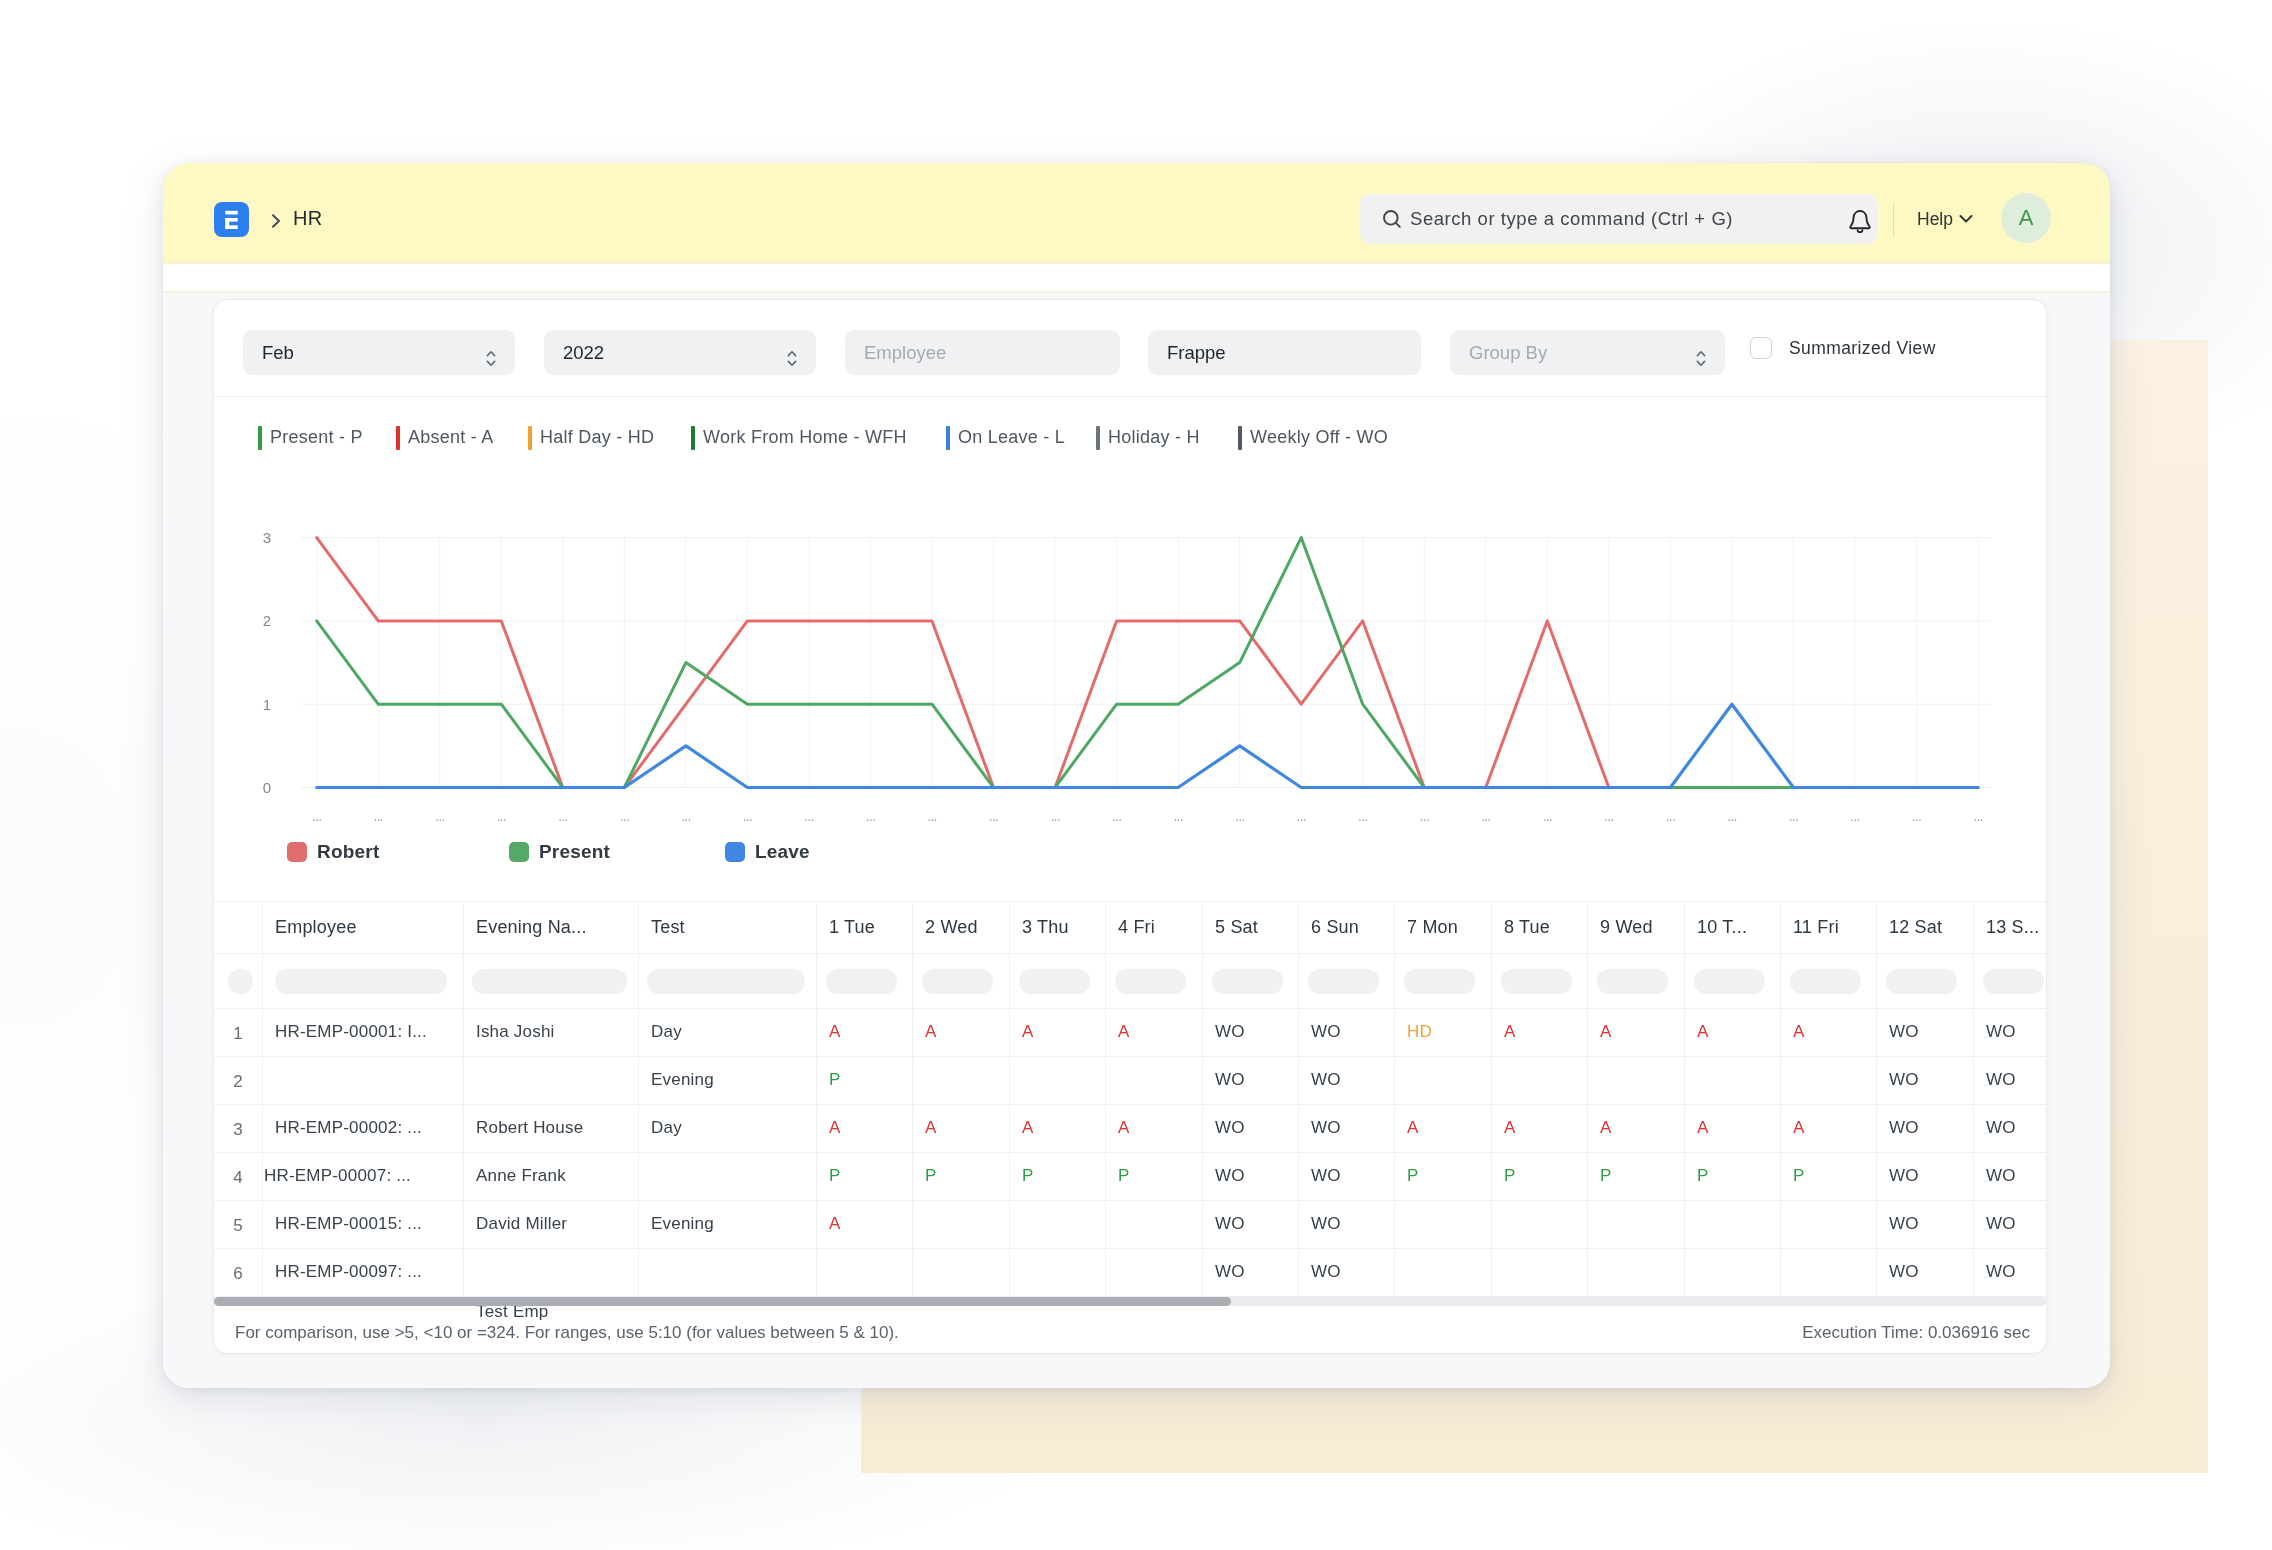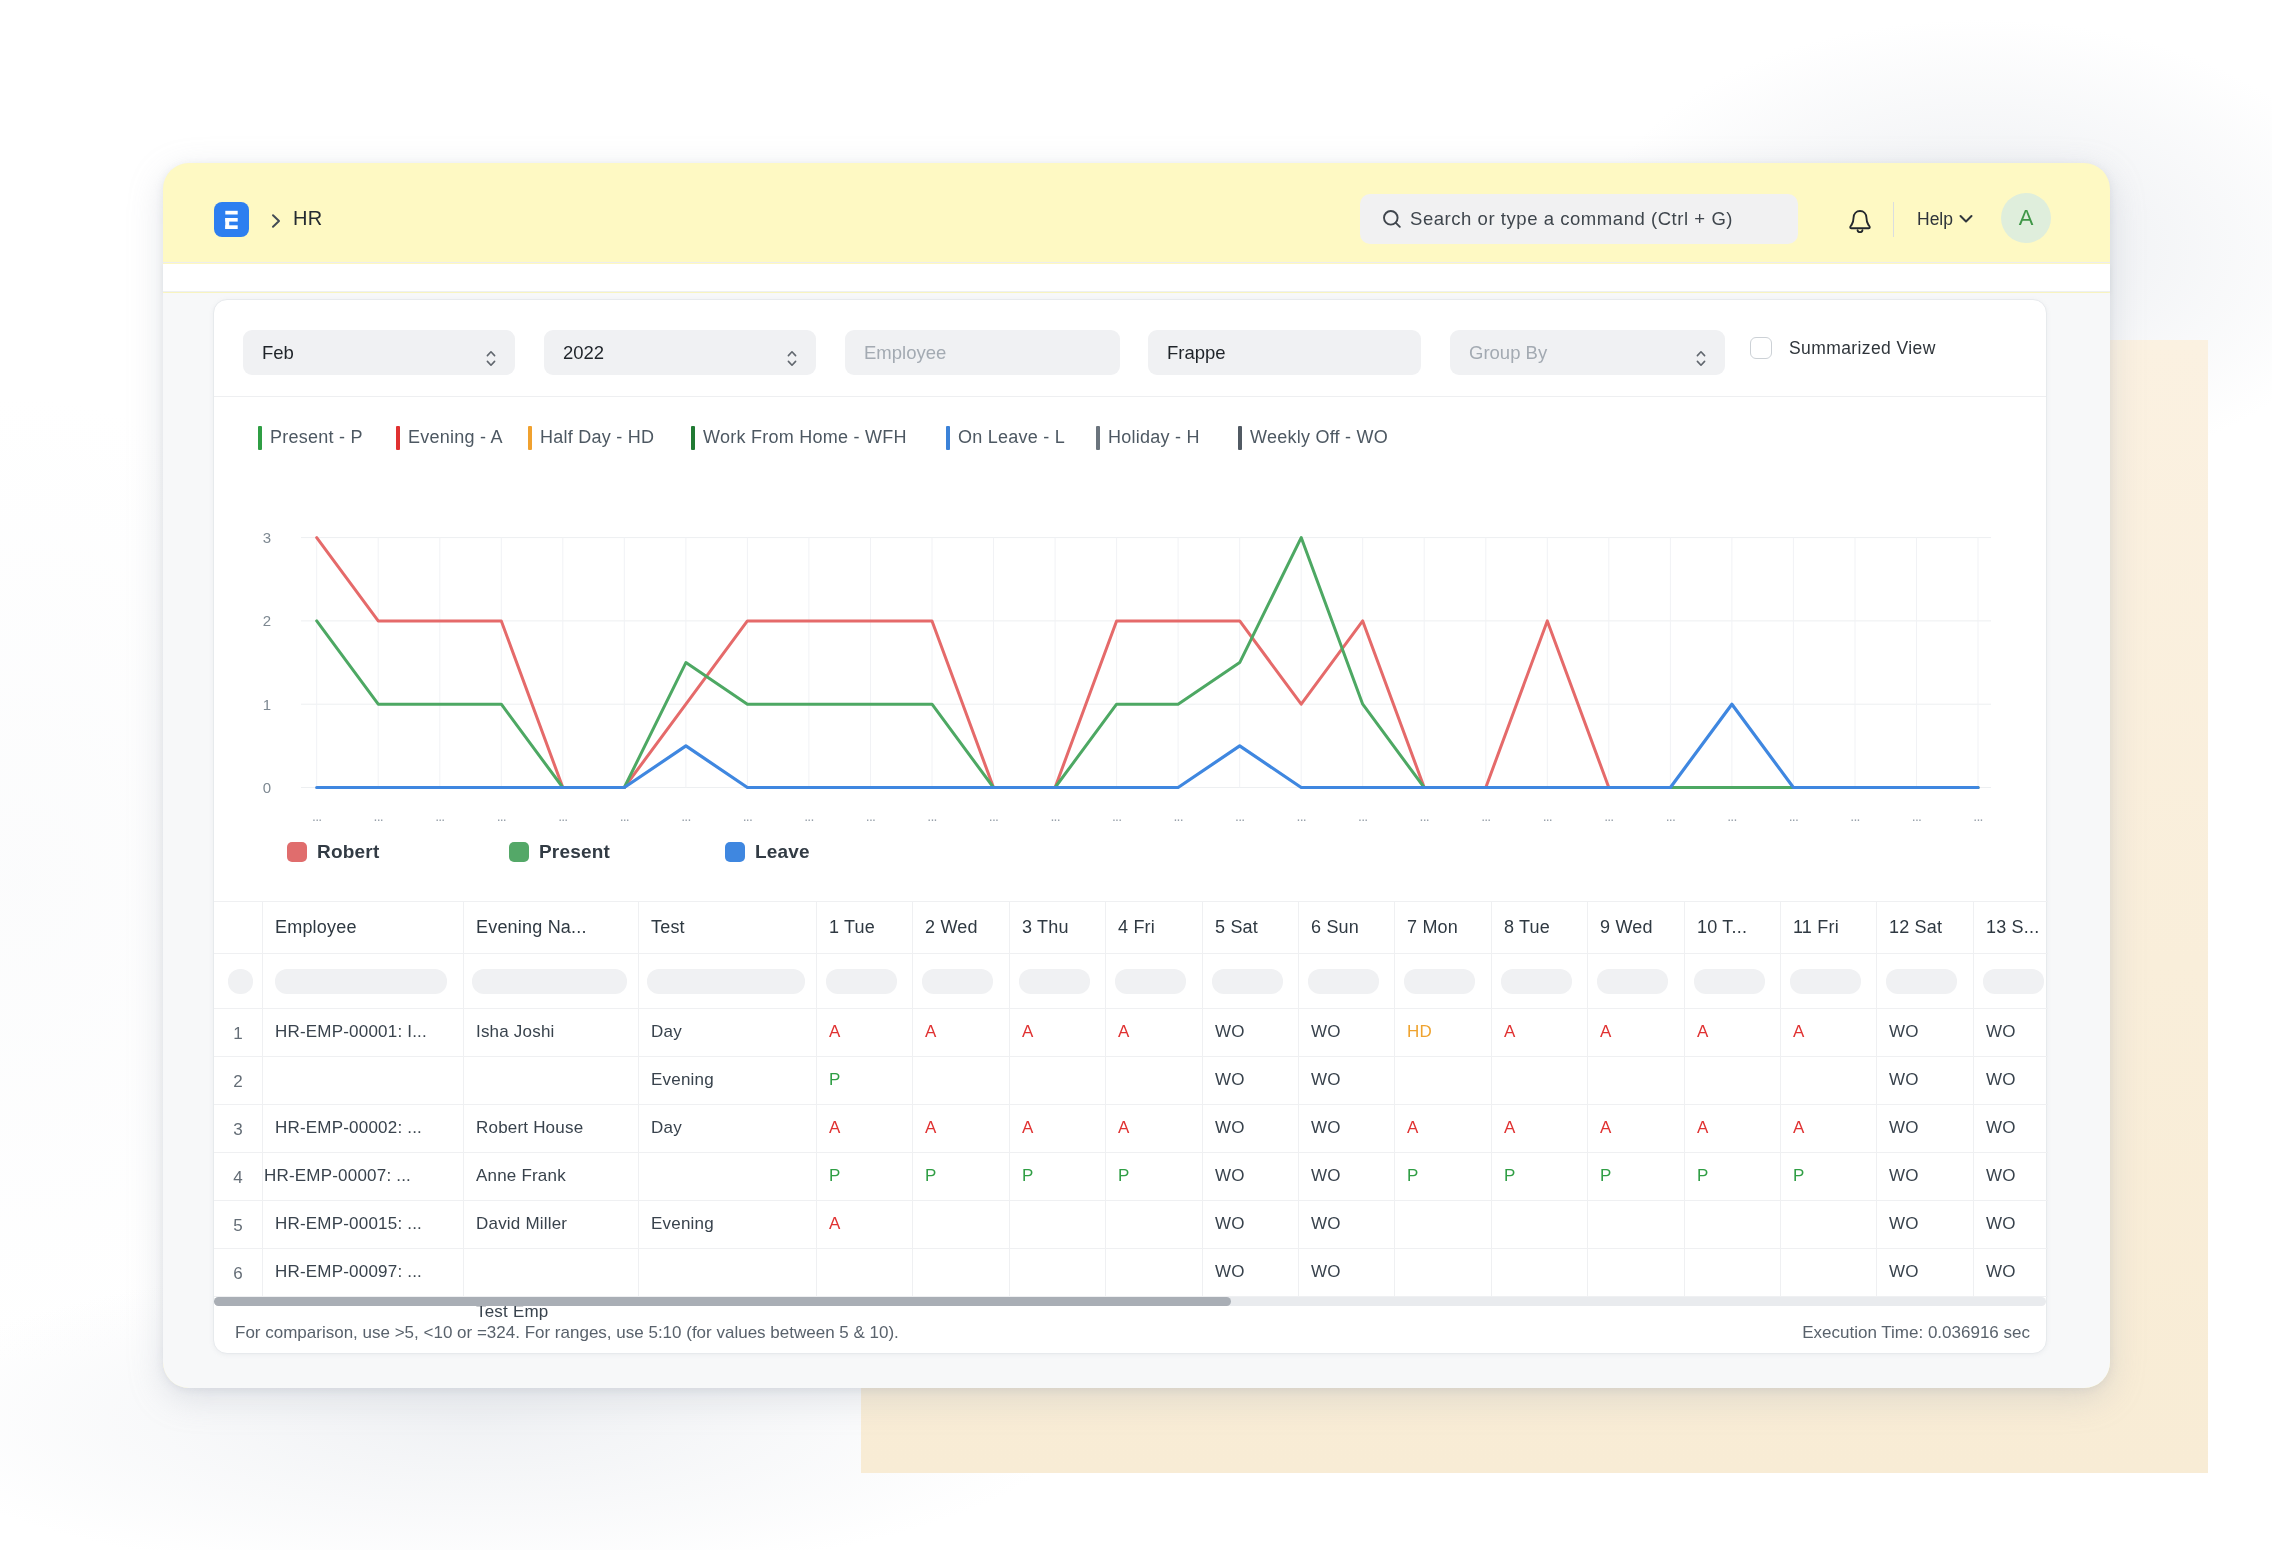--- a/index.html
+++ b/index.html
@@ -18,21 +18,21 @@
   background:#fef9c3; border-radius:26px;
   box-shadow:0 10px 35px rgba(155,163,176,.28), 0 2px 8px rgba(155,163,176,.18); }
 .navbar { position:absolute; left:0; top:0; width:100%; height:100px; border-bottom:1px solid #ededee; }
 .pagehead { position:absolute; left:0; top:101px; width:100%; height:28px; background:#fff;
   border-bottom:1px solid #eef0f1; box-shadow:0 2px 4px rgba(120,130,140,.06); }
 .cardbody { position:absolute; left:0; top:130px; width:100%; height:1095px;
   background:#f7f8f9; border-radius:0 0 26px 26px; }
 .logo { position:absolute; left:51px; top:39px; width:35px; height:35px; border-radius:8px; background:#2d7ff0; }
 .crumb-ch { position:absolute; left:108px; top:50px; }
 .crumb-hr { position:absolute; left:130px; top:44px; font-size:20px; color:#242b31; letter-spacing:.2px; }
-.search { position:absolute; left:1197px; top:31px; width:438px; height:50px; background:#f1f1f2; border-radius:10px; }
+.search { position:absolute; left:1197px; top:31px; width:518px; height:50px; background:#f1f1f2; border-radius:10px; }
 .search .mag { position:absolute; left:20px; top:13px; }
 .search .ph { position:absolute; left:50px; top:14px; font-size:18.5px; letter-spacing:.55px; color:#3f464d; }
 .bell { position:absolute; left:1683px; top:44px; }
 .hdivider { position:absolute; left:1730px; top:39px; width:1px; height:35px; background:#dadde0; }
 .help { position:absolute; left:1754px; top:46px; font-size:17.5px; color:#2e343a; }
 .help-ch { position:absolute; left:1795px; top:50px; }
 .avatar { position:absolute; left:1838px; top:30px; width:50px; height:50px; border-radius:50%;
   background:#dfeedc; color:#3f9747; font-size:22px; font-weight:500; text-align:center; line-height:50px; }
 .inner { position:absolute; left:50px; top:136px; width:1834px; height:1055px; background:#ffffff;
   border:1px solid #e7eaed; border-radius:14px; box-shadow:0 1px 4px rgba(140,150,160,.10); }
@@ -120,21 +120,21 @@
             </svg></span></div>
   <div class="cbox"></div>
   <div class="cblabel">Summarized View</div>
 </div>
 <div class="lgr" style="left:44px;">
         <div class="bar" style="background:#2f9e44;"></div>
         <div class="t">Present - P</div>
       </div>
 <div class="lgr" style="left:182px;">
         <div class="bar" style="background:#e03131;"></div>
-        <div class="t">Evening - A</div>
+        <div class="t">Absent - A</div>
       </div>
 <div class="lgr" style="left:314px;">
         <div class="bar" style="background:#f0a12f;"></div>
         <div class="t">Half Day - HD</div>
       </div>
 <div class="lgr" style="left:477px;">
         <div class="bar" style="background:#217a33;"></div>
         <div class="t">Work From Home - WFH</div>
       </div>
 <div class="lgr" style="left:732px;">

